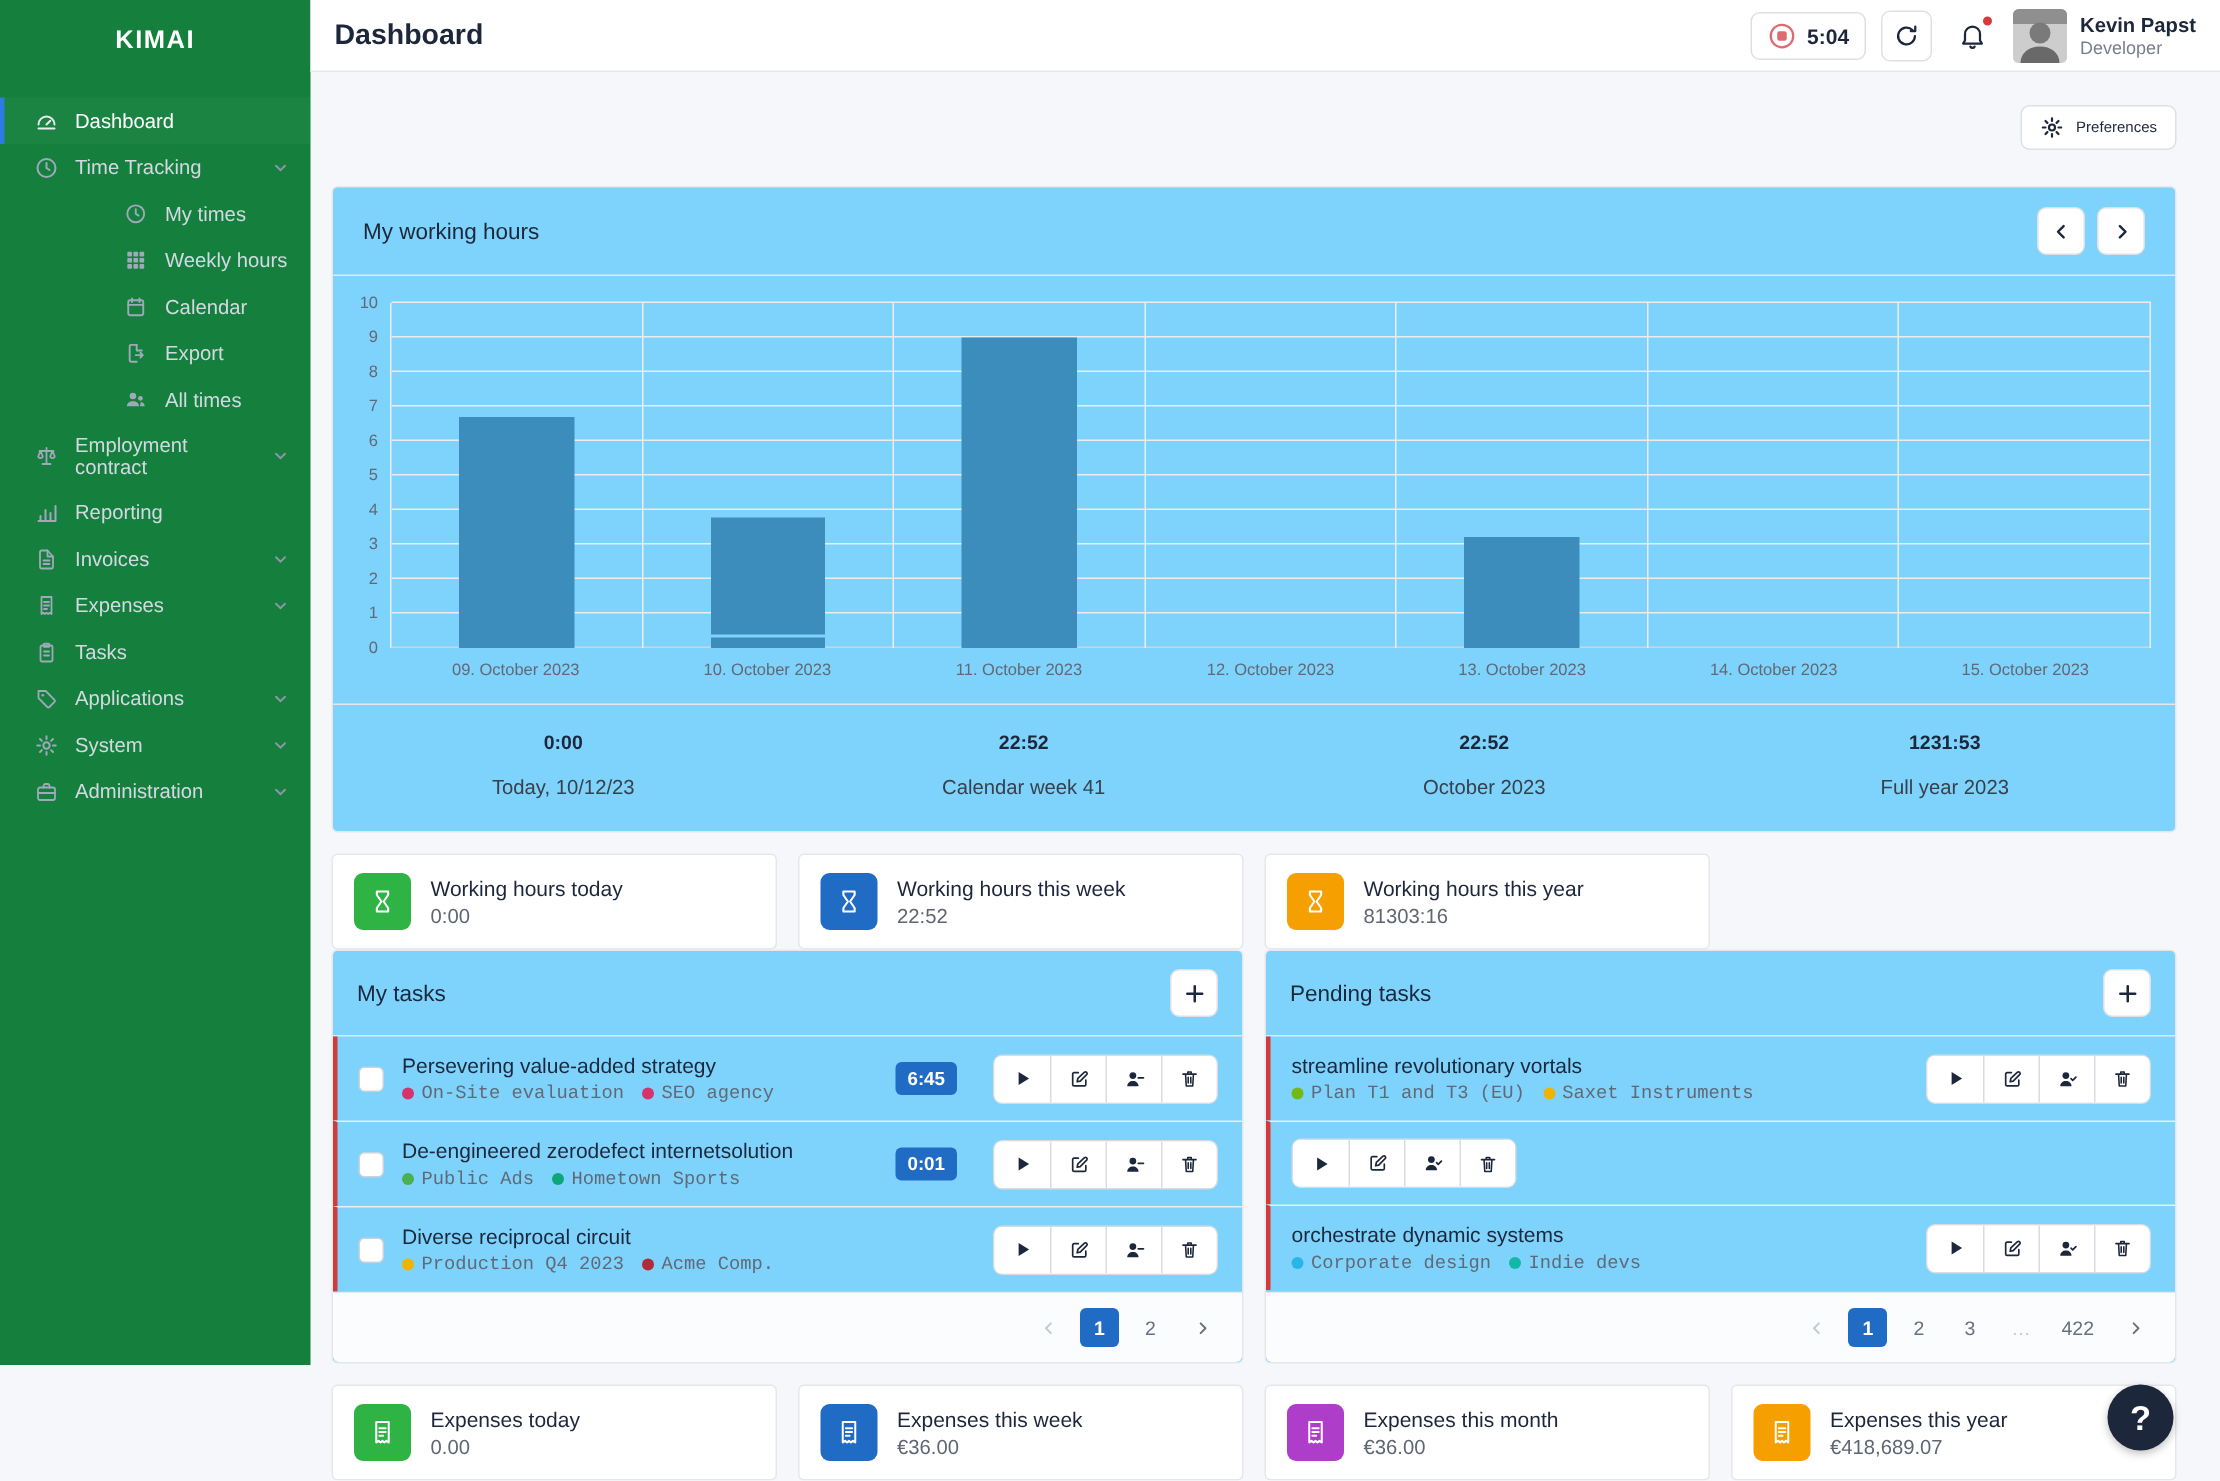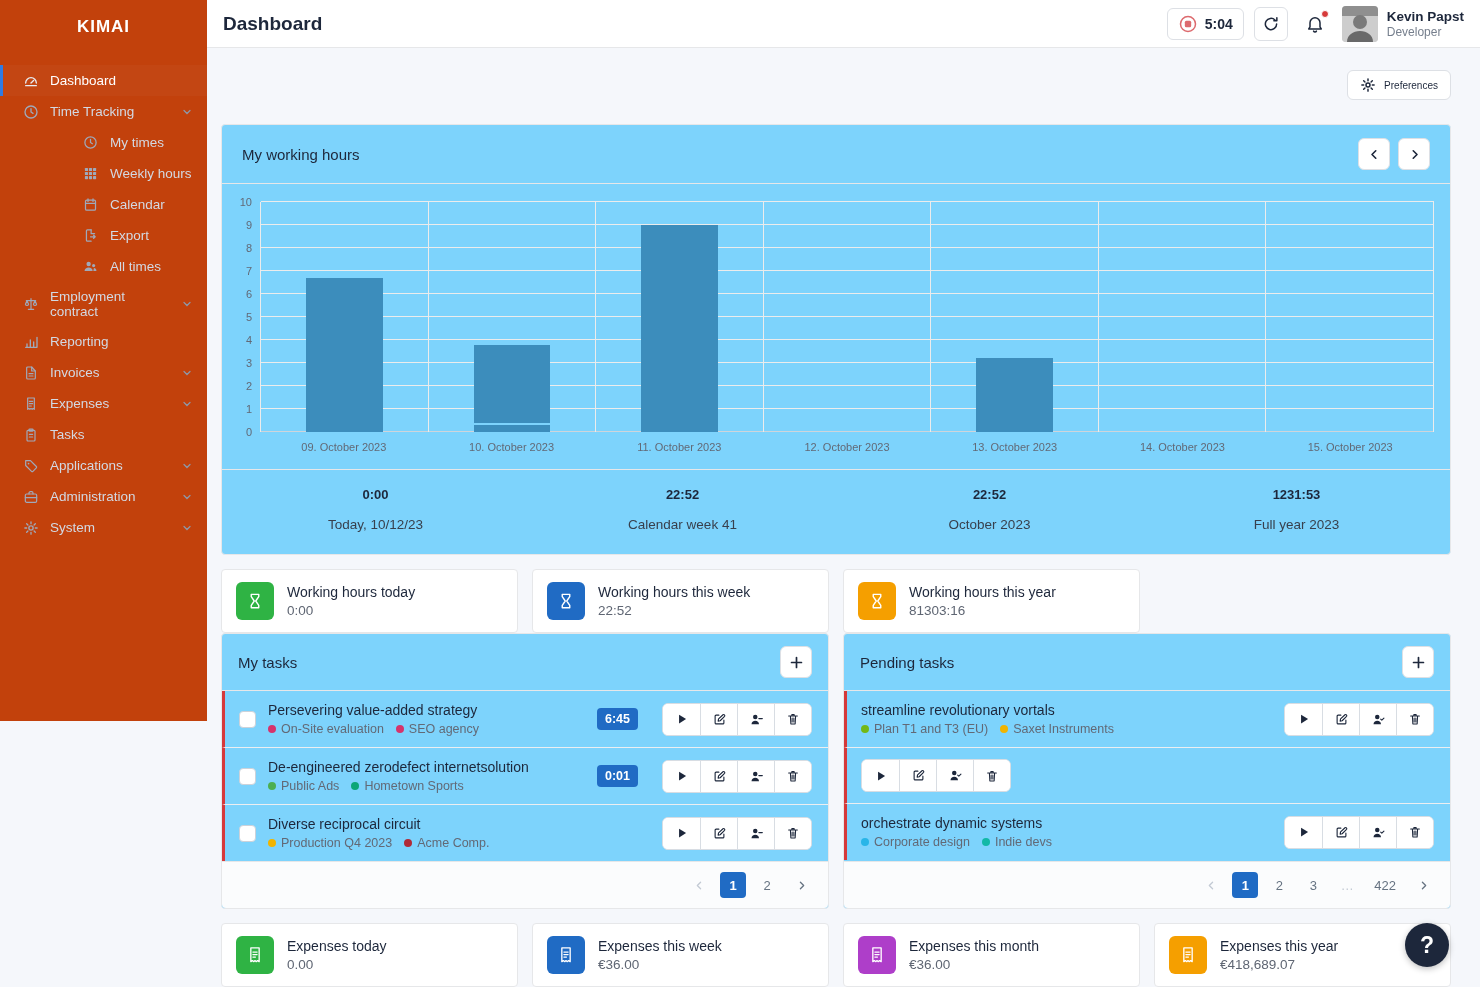--- a/index.html
+++ b/index.html
@@ -4,21 +4,21 @@
 <style>
   * { box-sizing: border-box; margin: 0; padding: 0; }
   html,body { width:1480px; height:987px; }
   body {
     font-family: "Liberation Sans", sans-serif;
     background:#f5f7fb; color:#1d273b; position:relative; overflow:hidden;
   }
   svg { display:block; }
 
   
-  .sidebar { position:absolute; left:0; top:0; width:207px; height:721px; background:#c2410c; }
+  .sidebar { position:absolute; left:0; top:0; width:207px; height:910px; background:#15803d; }
   .brand { color:#fff; font-weight:700; font-size:17px; letter-spacing:1px; text-align:center; padding:17px 0 16px; }
   .nav { margin-top:12px; }
   .nav-item {
     display:flex; align-items:center; gap:11px; padding:7px 14px 7px 20px;
     color:#d3d9e3; font-size:13.5px; cursor:pointer; border-left:3px solid transparent; min-height:31px;
   }
   .nav-item .nicon { color:#9fa9ba; flex:0 0 16px; }
   .nav-item.active { color:#fff; border-left-color:#2f7be5; background:rgba(255,255,255,.03); }
   .nav-item.active .nicon { color:#e9edf3; }
   .nav-item .chev { margin-left:auto; color:#8d97a9; }
@@ -94,21 +94,21 @@
 
   
   .tasks-grid { display:grid; grid-template-columns:1fr 1fr; gap:14px; }
   .task-card { display:flex; flex-direction:column; }
   .task-header { display:flex; align-items:center; justify-content:space-between; padding:12px 16px; border-bottom:1px solid #e6e7e9; }
   .task-row { display:flex; align-items:center; gap:12px; padding:11px 16px 11px 14px; border-left:3px solid #d63939; }
   .task-row + .task-row { border-top:1px solid #eceef1; }
   .checkbox { width:17px; height:17px; border:1.5px solid #ccd2da; border-radius:4px; background:#fff; flex:0 0 17px; cursor:pointer; }
   .task-main { flex:1; min-width:0; }
   .task-title { font-size:14px; margin-bottom:4px; }
-  .tag-row { display:flex; gap:12px; align-items:flex-end; }
+  .tag-row { display:flex; gap:12px; align-items:flex-end;font-family:Liberation Mono, monospace; }
   .tag { display:flex; align-items:center; gap:5px; font-size:12.5px; color:#626976; }
   .dot { width:8px; height:8px; border-radius:50%; flex:0 0 8px; }
   .badge { background:#206bc4; color:#fff; font-size:12.5px; font-weight:600; padding:4px 8px; border-radius:4px; margin-right:12px; }
   .btn-group { display:flex; border:1px solid #d8dde3; border-radius:6px; overflow:hidden; background:#fff; }
   .act-btn { width:37px; height:31px; background:#fff; border:none; border-left:1px solid #d8dde3; display:flex; align-items:center; justify-content:center; cursor:pointer; color:#1d273b; }
   .act-btn:first-child { border-left:none; }
   .task-footer {
     margin-top:auto; border-top:1px solid #e6e7e9; background:#fbfcfd; padding:10px 14px;
     display:flex; justify-content:flex-end; align-items:center; border-radius:0 0 4px 4px;
   }
@@ -297,41 +297,41 @@
       <span>Applications</span>
       <span class="chev">
           <svg width="12" height="12" viewBox="0 0 24 24" fill="none" stroke="currentColor" stroke-width="2.5" stroke-linecap="round">
             <polyline points="6 9 12 15 18 9"></polyline>
           </svg>
         </span>
     </div>
 
     <div class="nav-item">
       <span class="nicon">
+          <svg width="16" height="16" viewBox="0 0 24 24" fill="none" stroke="currentColor" stroke-width="2" stroke-linecap="round">
+            <circle cx="12" cy="12" r="3.2"></circle>
+            <path d="M12 2.8v2.7M12 18.5v2.7M2.8 12h2.7M18.5 12h2.7M5.5 5.5l1.9 1.9M16.6 16.6l1.9 1.9M18.5 5.5l-1.9 1.9M7.4 16.6l-1.9 1.9"></path>
+          </svg>
+        </span>
+      <span>System</span>
+      <span class="chev">
+          <svg width="12" height="12" viewBox="0 0 24 24" fill="none" stroke="currentColor" stroke-width="2.5" stroke-linecap="round">
+            <polyline points="6 9 12 15 18 9"></polyline>
+          </svg>
+        </span>
+    </div>
+
+    <div class="nav-item">
+      <span class="nicon">
           <svg width="16" height="16" viewBox="0 0 24 24" fill="none" stroke="currentColor" stroke-width="1.8" stroke-linecap="round" stroke-linejoin="round">
             <rect x="3.5" y="7.5" width="17" height="12.5" rx="2"></rect>
             <path d="M9 7.5V6a2 2 0 0 1 2-2h2a2 2 0 0 1 2 2v1.5M3.5 13h17"></path>
           </svg>
         </span>
       <span>Administration</span>
-      <span class="chev">
-          <svg width="12" height="12" viewBox="0 0 24 24" fill="none" stroke="currentColor" stroke-width="2.5" stroke-linecap="round">
-            <polyline points="6 9 12 15 18 9"></polyline>
-          </svg>
-        </span>
-    </div>
-
-    <div class="nav-item">
-      <span class="nicon">
-          <svg width="16" height="16" viewBox="0 0 24 24" fill="none" stroke="currentColor" stroke-width="2" stroke-linecap="round">
-            <circle cx="12" cy="12" r="3.2"></circle>
-            <path d="M12 2.8v2.7M12 18.5v2.7M2.8 12h2.7M18.5 12h2.7M5.5 5.5l1.9 1.9M16.6 16.6l1.9 1.9M18.5 5.5l-1.9 1.9M7.4 16.6l-1.9 1.9"></path>
-          </svg>
-        </span>
-      <span>System</span>
       <span class="chev">
           <svg width="12" height="12" viewBox="0 0 24 24" fill="none" stroke="currentColor" stroke-width="2.5" stroke-linecap="round">
             <polyline points="6 9 12 15 18 9"></polyline>
           </svg>
         </span>
     </div>
   </nav>
 </aside>
 
 <header class="header">

